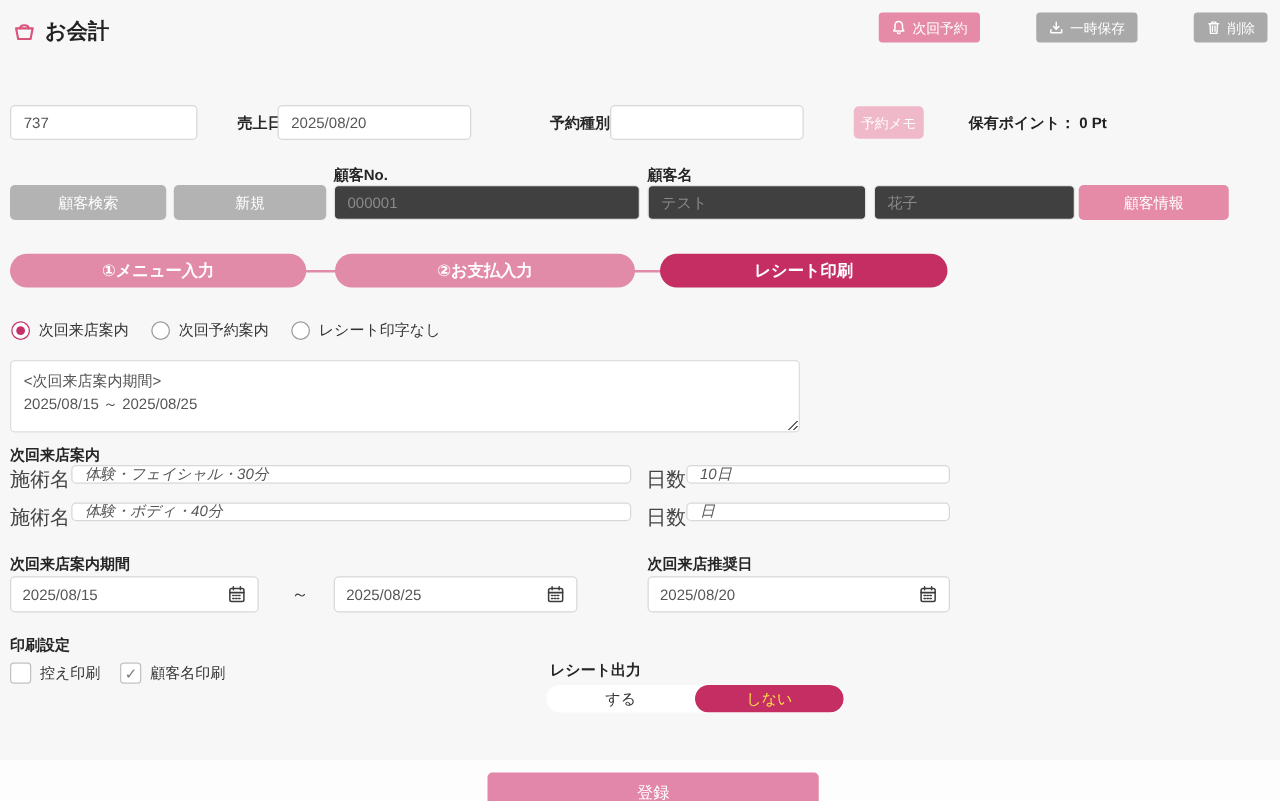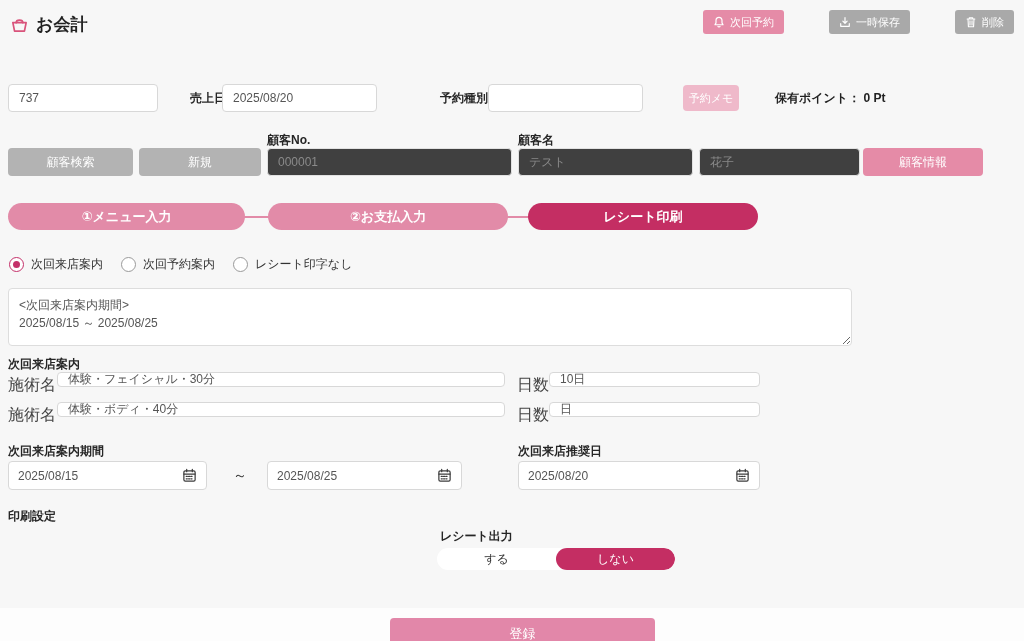--- a/index.html
+++ b/index.html
@@ -51,43 +51,43 @@
   
   .radio-row { position:absolute; left:9px; top:256px; display:flex; align-items:center; gap:18px; }
   .radio-opt { display:flex; align-items:center; gap:7px; cursor:pointer; }
   .radio-circle { width:15px; height:15px; border-radius:50%; border:1px solid #9a9a9a; background:#fff; position:relative; }
   .radio-circle.sel { border-color:#c4316a; }
   .radio-circle.sel::after { content:""; position:absolute; left:3px; top:3px; width:7px; height:7px;
                              border-radius:50%; background:#c4316a; }
   .radio-lbl { font-size:12px; color:#333; }
 
   
-  .memo-area { position:absolute; left:8px; top:288px; width:844px; height:58px;
+  .memo-area { position:absolute; left:8px; top:288px; width:632px; height:58px;
                border:1px solid #ddd; border-radius:4px; background:#fff; resize:vertical;
                padding:7px 10px; font-size:12px; line-height:1.5; color:#555; font-family:inherit; }
 
   
   .svc-lbl { position:absolute; font-size:16px; color:#444; }
-  .inp.h26 { height:15px; }
+  .inp.h26 { height:15px;font-style:italic; }
 
   
   .date-box { position:absolute; height:29px; border:1px solid #d8d8d8; border-radius:4px; background:#fff;
               display:flex; align-items:center; padding:0 9px; cursor:pointer; }
   .date-box .dval { flex:1; font-size:12px; color:#555; }
   .tilde { position:absolute; left:222px; top:461px; width:36px; text-align:center; line-height:29px; font-size:14px; color:#333; }
 
   
   .check-row { position:absolute; left:8px; top:530px; display:flex; align-items:center; gap:16px; }
   .check-opt { display:flex; align-items:center; gap:7px; cursor:pointer; }
   .checkbox { width:17px; height:17px; border:1px solid #c2c2c2; border-radius:3px; background:#fff;
               display:flex; align-items:center; justify-content:center; font-size:12px; color:#777; font-weight:bold; }
   .toggle { position:absolute; left:437px; top:548px; width:238px; height:22px; border-radius:11px;
             background:#fff; display:flex; overflow:hidden; cursor:pointer; }
   .toggle-half { flex:1; text-align:center; line-height:22px; font-size:12px; color:#333; }
-  .toggle-half.sel { background:#c42e63; color:#ffffff; border-radius:11px; }
+  .toggle-half.sel { background:#c42e63; color:#fde047; border-radius:11px; }
 
   
   .footer-bar { position:absolute; left:0; top:608px; width:1024px; height:33px; background:#fdfdfd; }
   .submit-btn { position:absolute; left:390px; top:618px; width:265px; height:30px; background:#e287a9;
                 color:#fff; border:none; border-radius:4px; font-size:13px; cursor:pointer;
                 font-family:inherit; padding-top:2px; }
 </style>
 </head>
 <body>
 
@@ -202,20 +202,30 @@
   <div class="date-box" style="left:518px; top:461px; width:242px;">
     <span class="dval">2025/08/20</span>
     <svg width="15" height="15" viewBox="0 0 16 16" fill="none" stroke="#3c3c3c" stroke-width="1.3" stroke-linecap="round">
       <rect x="2" y="3" width="12" height="11" rx="1.5"></rect>
         <path d="M5 1.5 L5 4 M11 1.5 L11 4 M2 6.5 L14 6.5"></path>
       <path d="M4.5 9 L11.5 9 M4.5 11.5 L11.5 11.5" stroke-dasharray="1.2 1.3"></path>
     </svg>
   </div>
 
   <div class="lbl" style="left:8px; top:508px;">印刷設定</div>
+  <div class="check-row">
+    <div class="check-opt">
+      <span class="checkbox"></span>
+      <span>控え印刷</span>
+    </div>
+    <div class="check-opt">
+      <span class="checkbox">✓</span>
+      <span>顧客名印刷</span>
+    </div>
+  </div>
   <div class="lbl" style="left:440px; top:528px;">レシート出力</div>
   <div class="toggle">
     <div class="toggle-half">する</div>
     <div class="toggle-half sel">しない</div>
   </div>
 
   <div class="footer-bar"></div>
   <button class="submit-btn">登録</button>
 
 </div>

